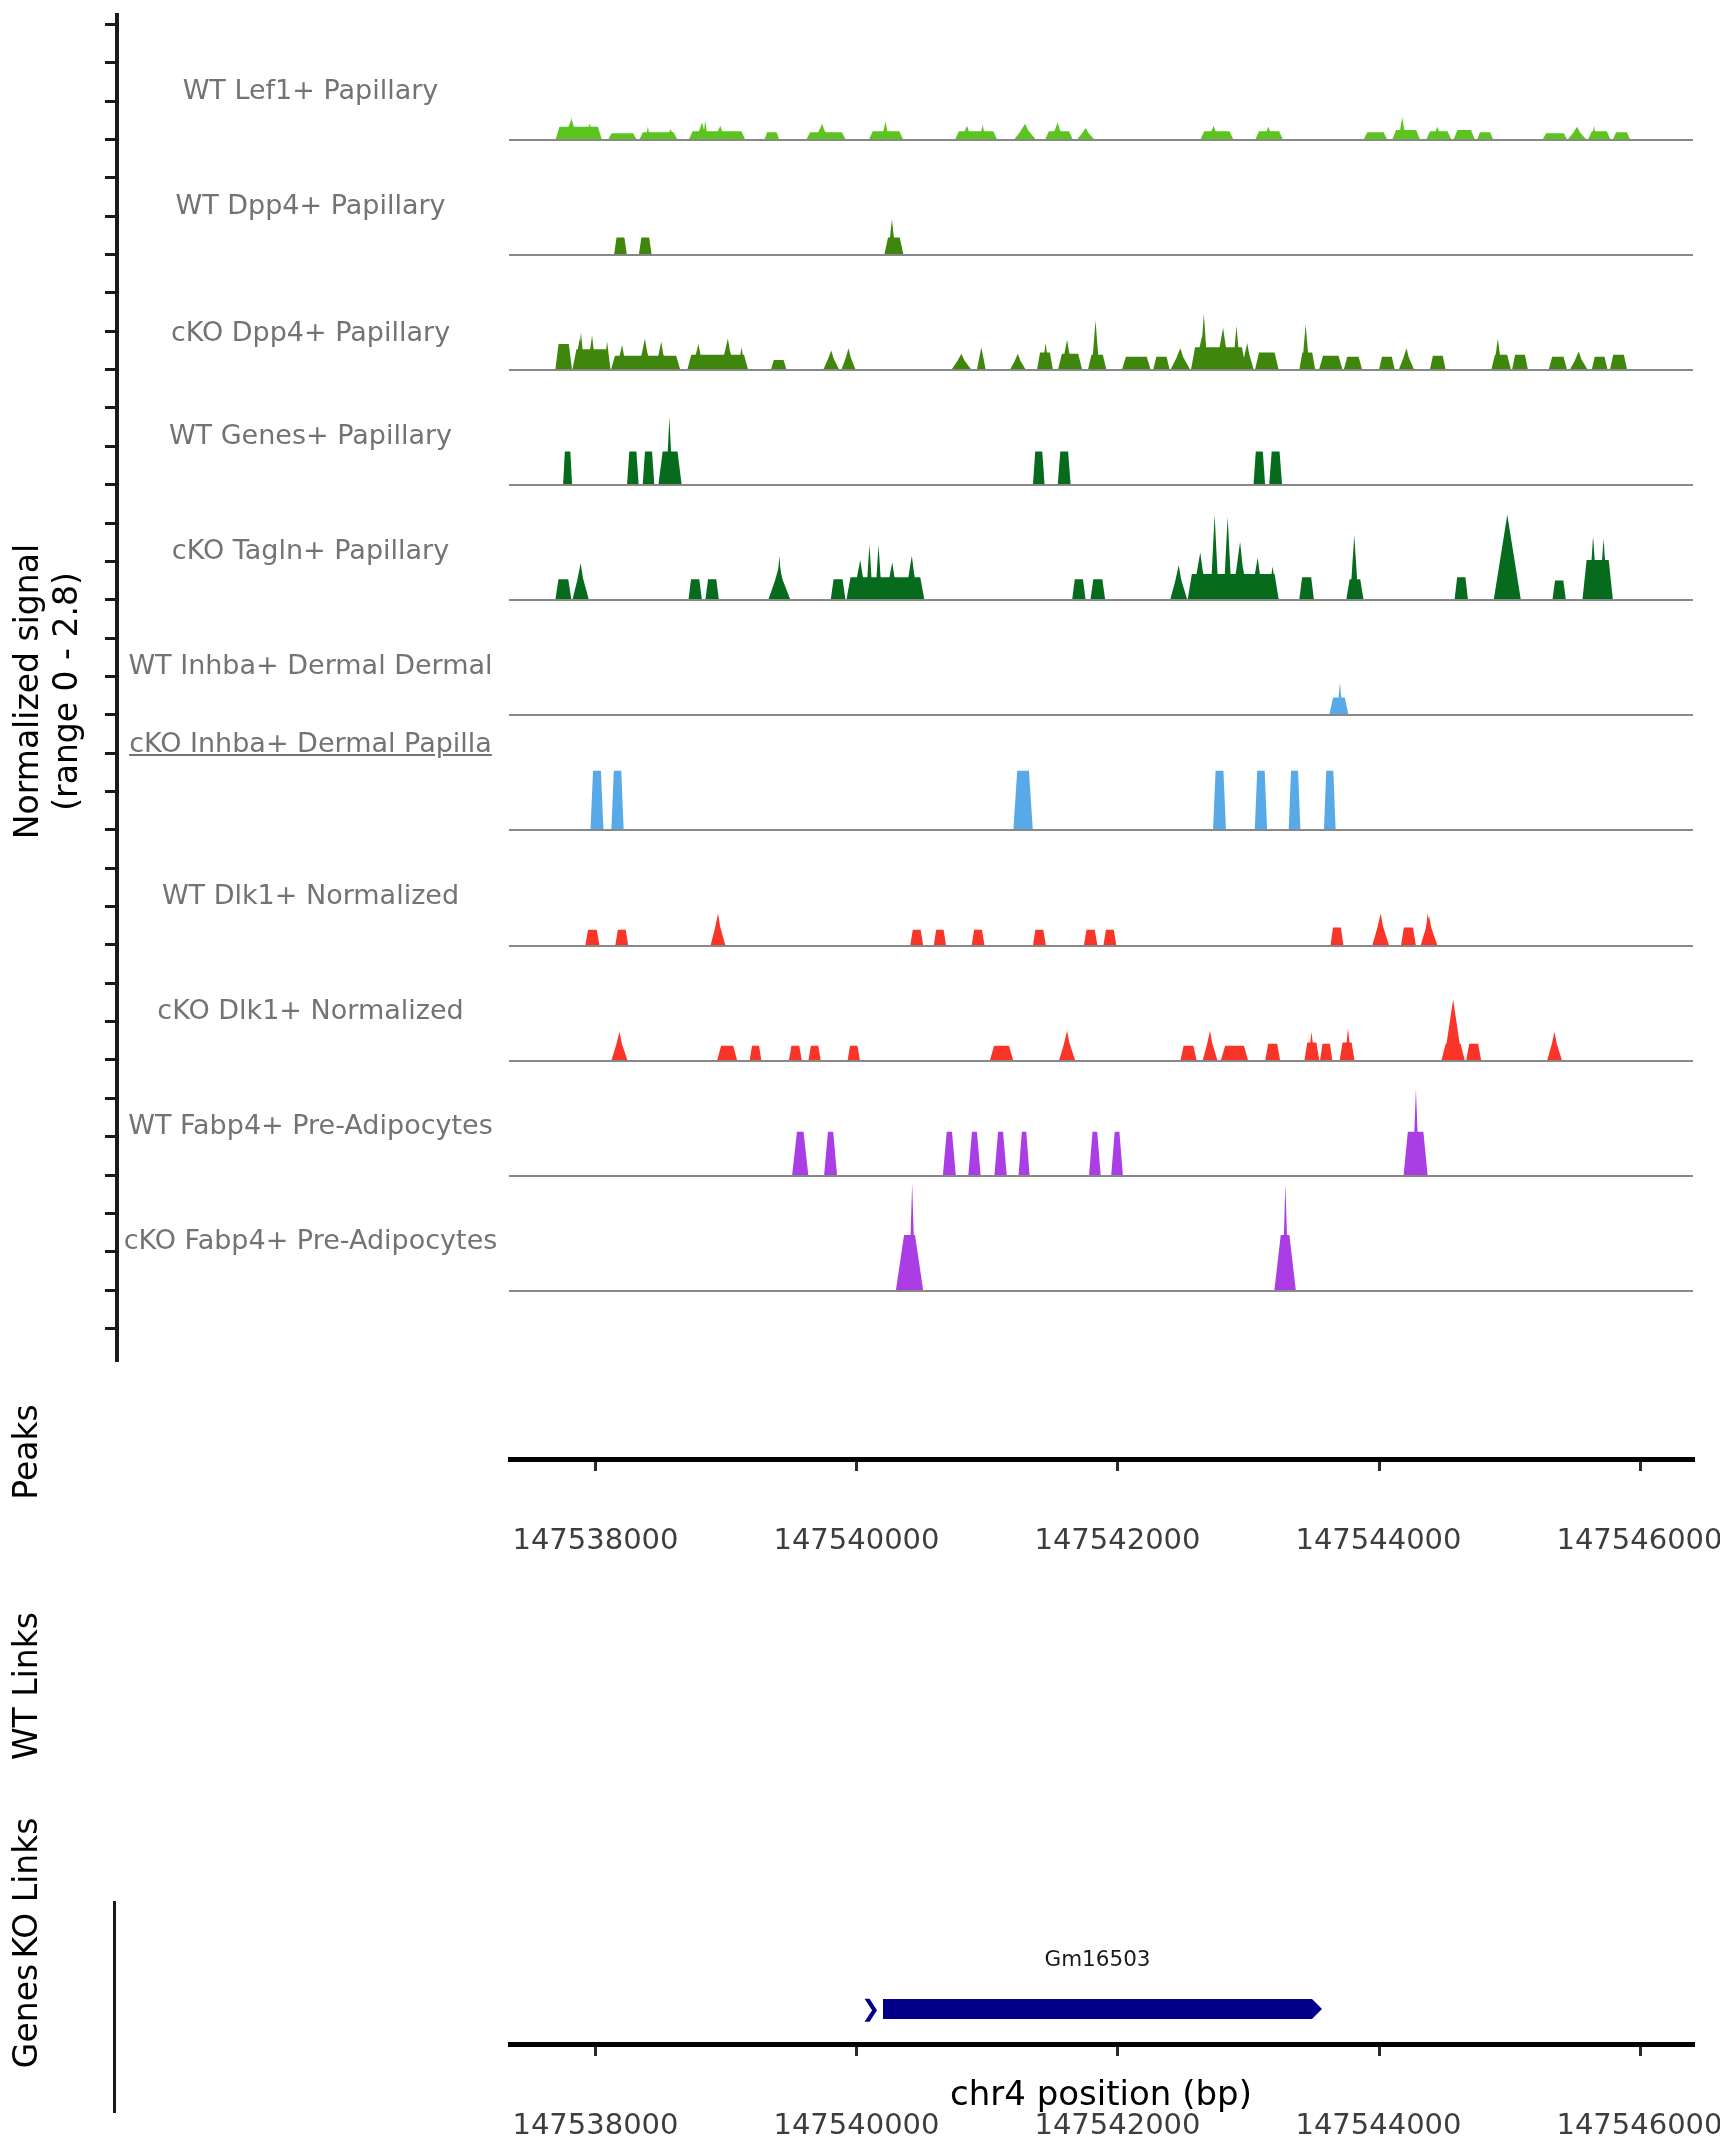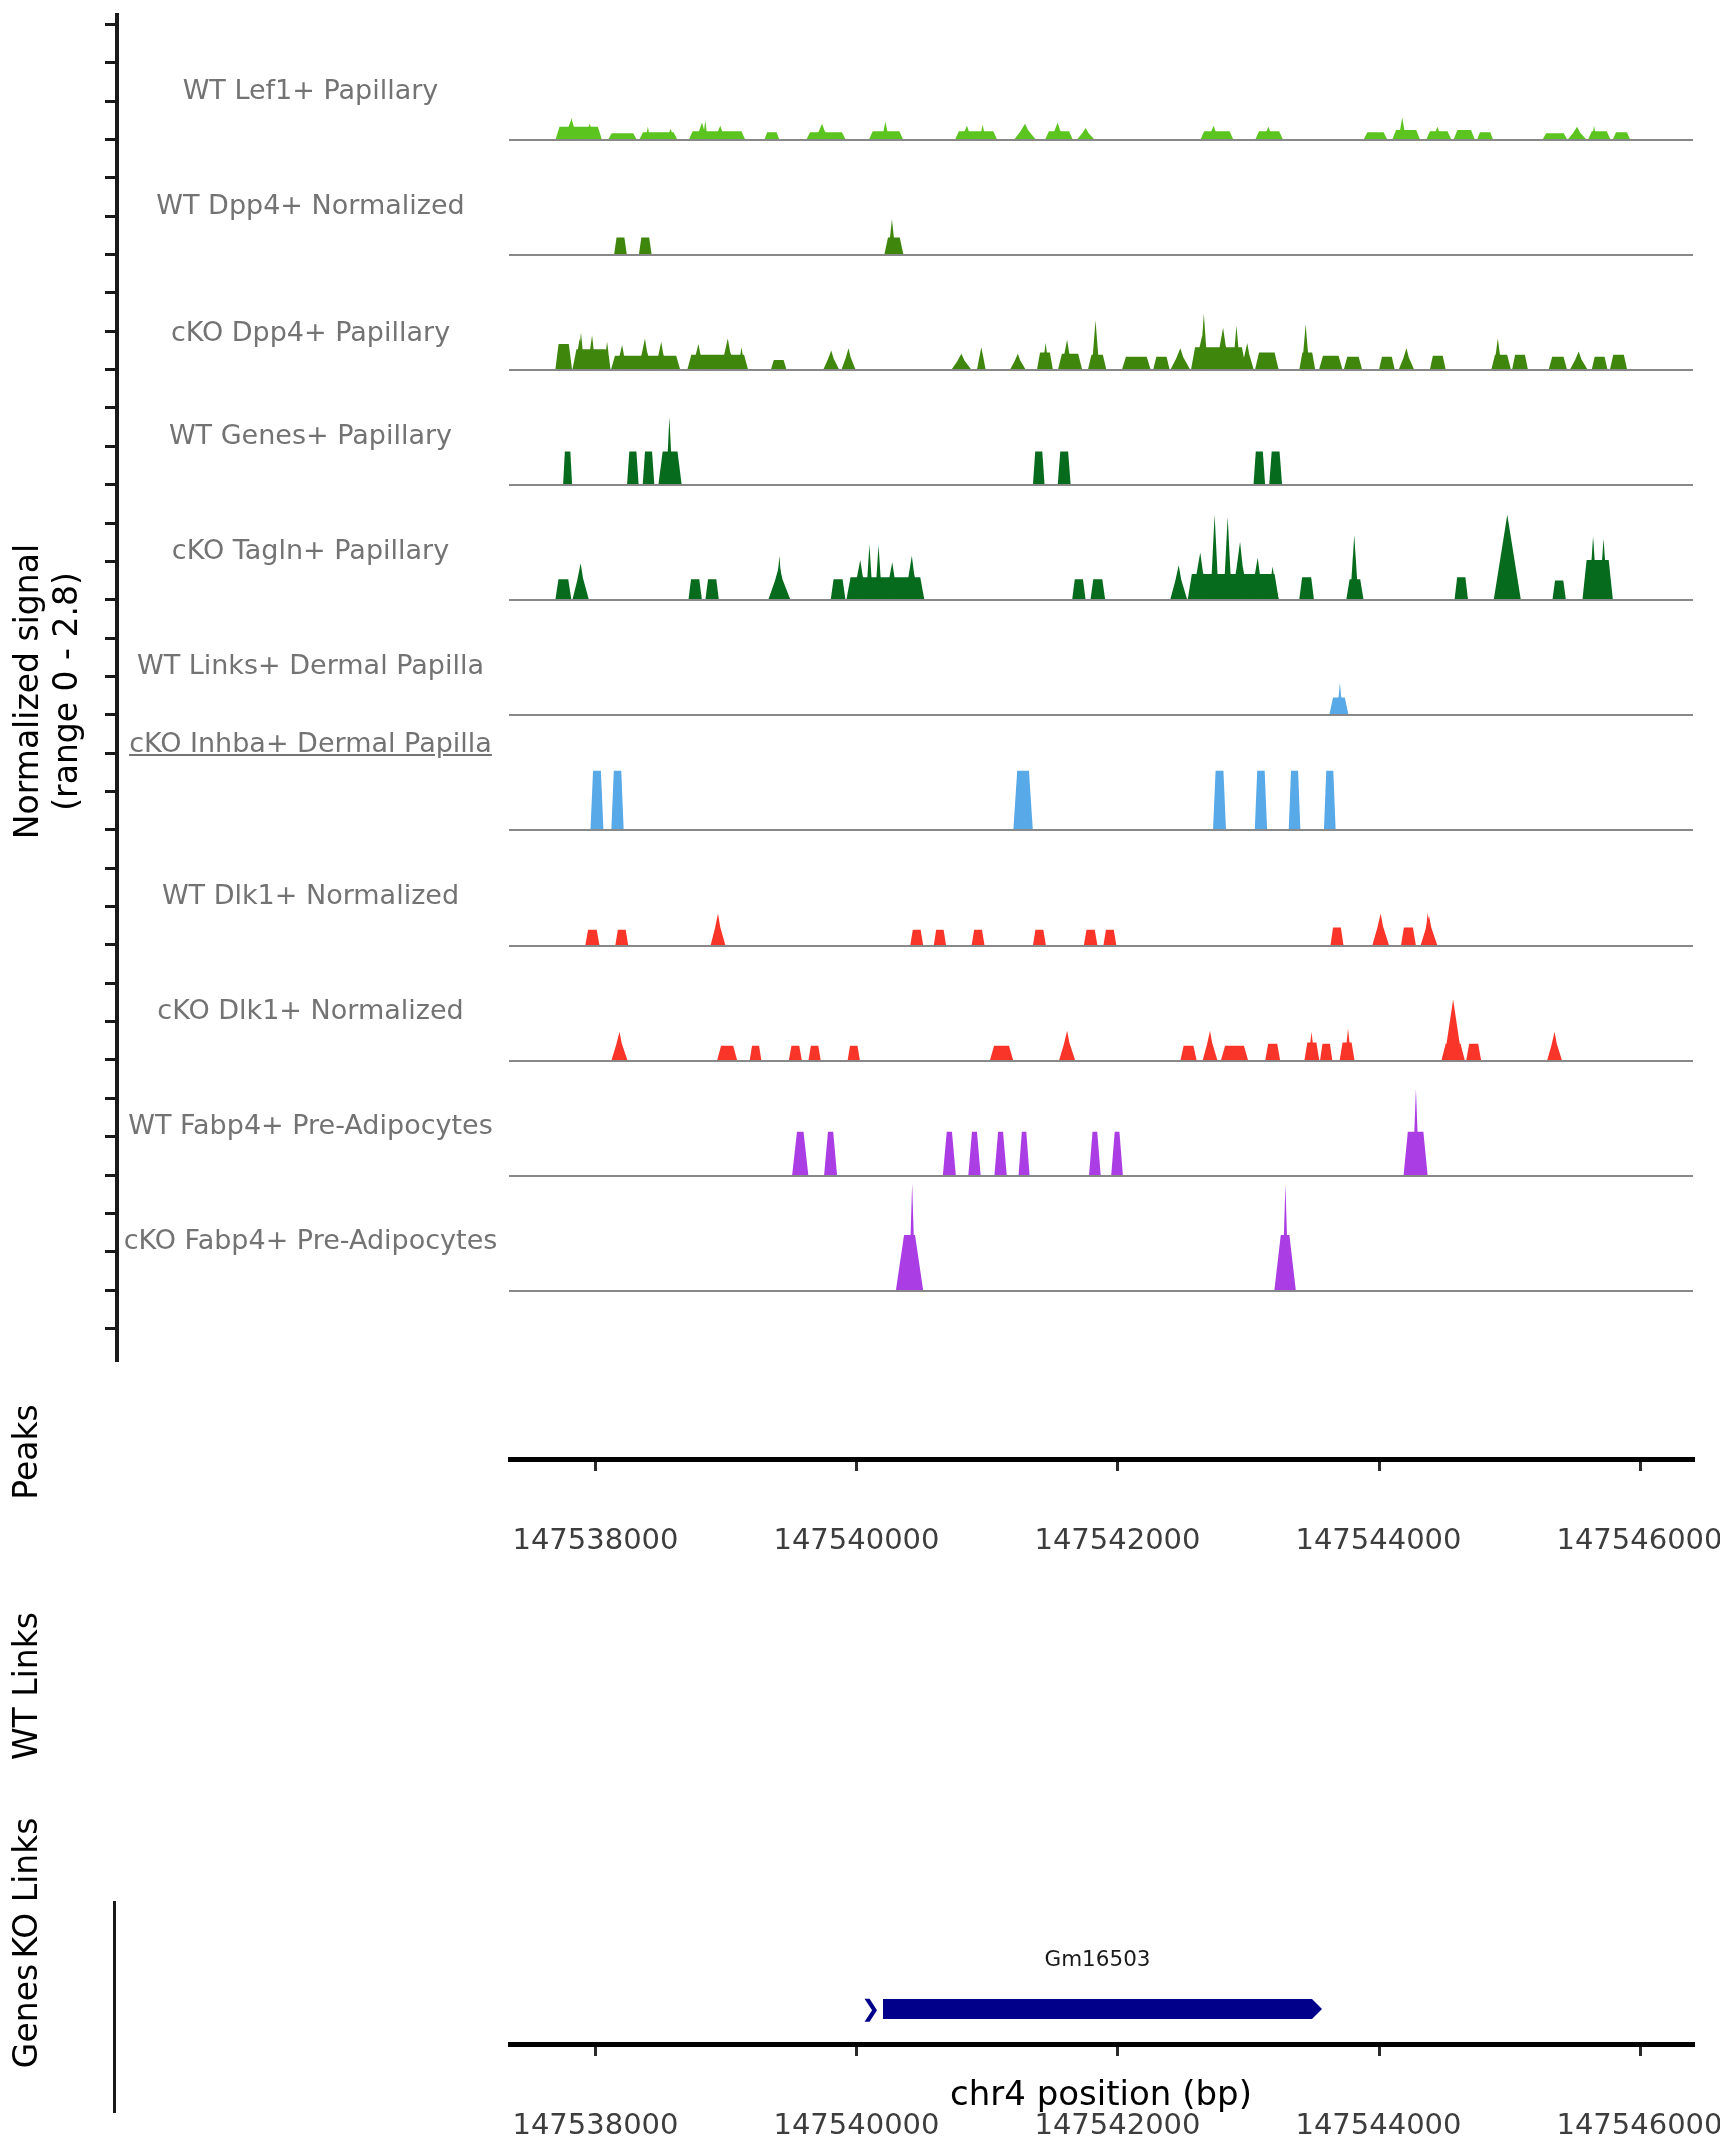--- a/index.html
+++ b/index.html
@@ -129,21 +129,21 @@
         <path d="M1996.3456790123457,160 L2001.8086419753088,149.275 L2005.4506172839506,140.5 L2008,148.3 L2014.5555555555557,160 Z" fill="#5CC41E"></path>
         <path d="M2027.3024691358025,160 L2033.3024691358025,145 L2052.259259259259,145 L2058.259259259259,160 Z" fill="#5CC41E"></path>
         <path d="M2060.08024691358,160 L2064.814814814815,148 L2079.0185185185187,148 L2083.7530864197533,160 Z" fill="#5CC41E"></path>
         <path d="M2151.1296296296296,160 L2157.1296296296296,149.5 L2181.5493827160494,149.5 L2187.5493827160494,160 Z" fill="#5CC41E"></path>
         <path d="M2185.7283950617284,160 L2194.4691358024693,149.275 L2200.2962962962965,140.5 L2204.375308641975,148.3 L2214.864197530864,160 Z" fill="#5CC41E"></path>
         <path d="M2214.864197530864,160 L2220.864197530864,146.5 L2241.641975308642,146.5 L2247.641975308642,160 Z" fill="#5CC41E"></path>
         <path d="M2220.3271604938273,160 L2223.9691358024693,139 L2227.6111111111113,160 Z" fill="#5CC41E"></path>
         <path d="M2249.462962962963,160 L2254.561728395062,148 L2269.858024691358,148 L2274.956790123457,160 Z" fill="#5CC41E"></path>
       </svg>
       <div class="abs baseline" style="top: 139px;"></div>
-      <div class="abs track-label" style="top: 189px;">WT Dpp4+ Normalized</div>
+      <div class="abs track-label" style="top: 189px;">WT Dpp4+ Papillary</div>
       <svg class="abs track-svg" viewBox="710 0 1652 160" style="top: 141px;">
         <path d="M856.4074074074074,160 L860.0493827160494,134.5 L870.9753086419753,134.5 L874.6172839506173,160 Z" fill="#3F860D"></path>
         <path d="M891.0061728395062,160 L894.6481481481482,134.5 L905.5740740740741,134.5 L909.216049382716,160 Z" fill="#3F860D"></path>
         <path d="M1233.3518518518517,160 L1238.8148148148148,134.5 L1255.2037037037035,134.5 L1260.6666666666665,160 Z" fill="#3F860D"></path>
         <path d="M1238.8148148148148,160 L1244.2777777777778,109 L1249.7407407407409,160 Z" fill="#3F860D"></path>
       </svg>
       <div class="abs baseline" style="top: 254px;"></div>
       <div class="abs track-label" style="top: 316px;">cKO Dpp4+ Papillary</div>
       <svg class="abs track-svg" viewBox="710 0 1652 160" style="top: 256px;">
         <path d="M774.4629629629629,160 L779.1975308641975,122.5 L793.4012345679013,122.5 L798.1358024691358,160 Z" fill="#3F860D"></path>
@@ -241,21 +241,21 @@
         <path d="M1883.4444444444443,160 L1889.3626543209875,68.5 L1895.280864197531,160 Z" fill="#066B1C"></path>
         <path d="M2029.1234567901236,160 L2032.9475308641977,127 L2044.4197530864196,127 L2048.2438271604938,160 Z" fill="#066B1C"></path>
         <path d="M2085.574074074074,160 L2091.574074074074,136 L2114.1728395061727,136 L2120.1728395061727,160 Z" fill="#066B1C"></path>
         <path d="M2083.7530864197533,160 L2102.873456790124,40 L2121.9938271604938,160 Z" fill="#066B1C"></path>
         <path d="M2165.6975308641977,160 L2169.5216049382716,131.5 L2180.993827160494,131.5 L2184.817901234568,160 Z" fill="#066B1C"></path>
         <path d="M2207.58024691358,160 L2213.58024691358,103 L2244.373456790124,103 L2250.373456790124,160 Z" fill="#066B1C"></path>
         <path d="M2216.685185185185,160 L2222.6033950617284,70 L2228.5216049382716,160 Z" fill="#066B1C"></path>
         <path d="M2231.2530864197533,160 L2237.1712962962965,73 L2243.0895061728397,160 Z" fill="#066B1C"></path>
       </svg>
       <div class="abs baseline" style="top: 599px;"></div>
-      <div class="abs track-label" style="top: 649px;">WT Links+ Dermal Papilla</div>
+      <div class="abs track-label" style="top: 649px;">WT Inhba+ Dermal Dermal</div>
       <svg class="abs track-svg" viewBox="710 0 1652 160" style="top: 601px;">
         <path d="M1854.3086419753085,160 L1859.7716049382716,134.5 L1876.1604938271605,134.5 L1881.6234567901236,160 Z" fill="#58A9E8"></path>
         <path d="M1865.2345679012346,160 L1869.3317901234568,113.5 L1873.429012345679,160 Z" fill="#58A9E8"></path>
       </svg>
       <div class="abs baseline" style="top: 714px;"></div>
       <div class="abs track-label" style="top: 727px; text-decoration: underline;">cKO Inhba+ Dermal Papilla</div>
       <svg class="abs track-svg" viewBox="710 0 1652 160" style="top: 716px;">
         <path d="M823.6296296296297,160 L827.2716049382716,75.99999999999999 L838.1975308641976,75.99999999999999 L841.8395061728395,160 Z" fill="#58A9E8"></path>
         <path d="M852.7654320987655,160 L856.2253086419753,75.99999999999999 L866.604938271605,75.99999999999999 L870.0648148148148,160 Z" fill="#58A9E8"></path>
         <path d="M1413.6296296296296,160 L1419.0925925925926,75.99999999999999 L1435.4814814814813,75.99999999999999 L1440.9444444444443,160 Z" fill="#58A9E8"></path>

